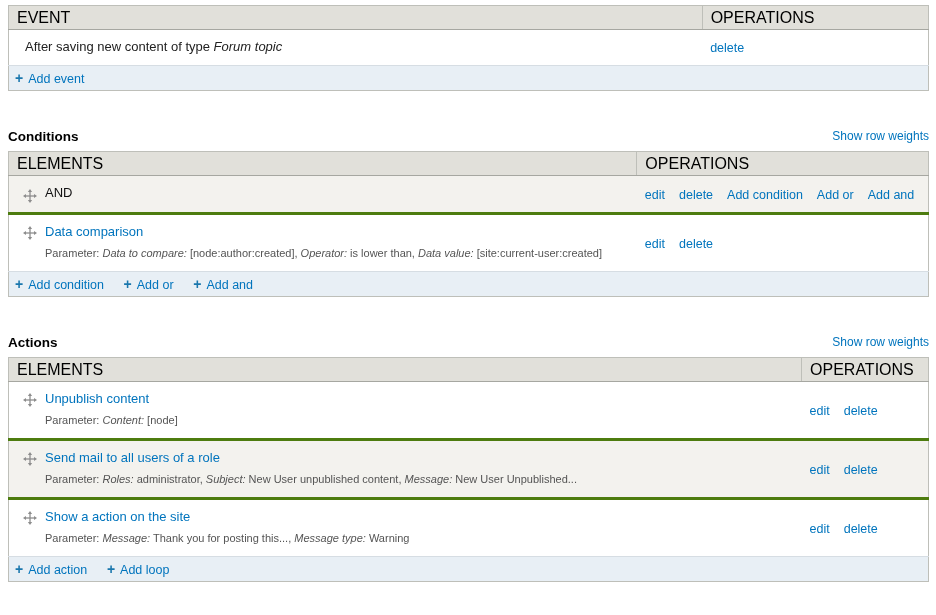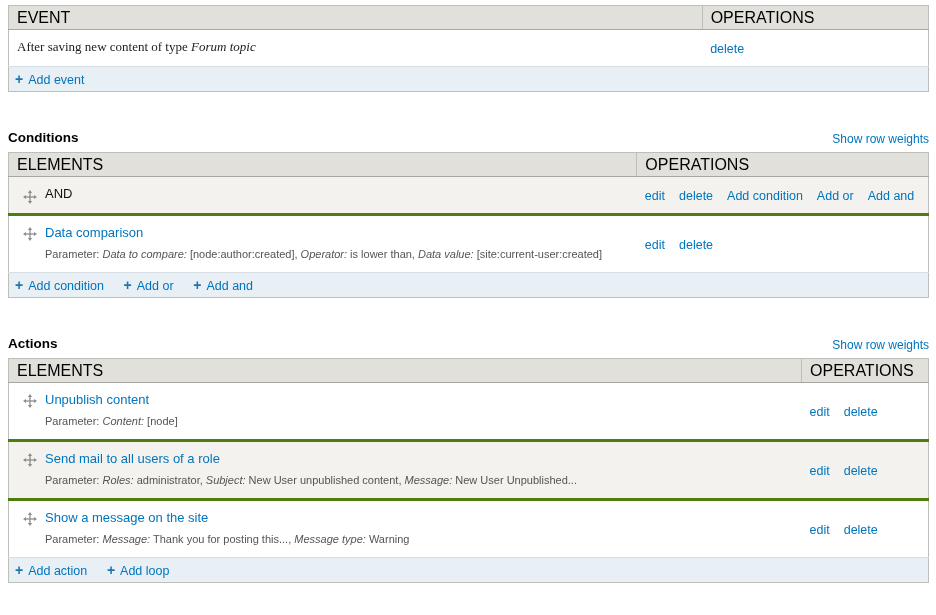--- a/index.html
+++ b/index.html
@@ -27,21 +27,21 @@
     text-align: left;
     text-transform: uppercase;
     padding: 5px 8px;
     line-height: 13px;
     border-bottom: 1px solid #a6a7a1;
   }
   table.rules-table th.ops-col { border-left: 1px solid #bebfb9; }
 
   td { vertical-align: middle; font-size: 13px; }
   td.el-cell { padding: 9px 8px 11px 36px; position: relative; }
-  td.el-cell.no-indent { padding-left: 8px; font-family: Liberation Serif, serif; }
+  td.el-cell.no-indent { padding-left: 16px; }
   td.ops-cell { padding: 9px 8px; white-space: nowrap; }
   td.ops-cell a { font-size: 12.5px; margin-right: 14px; margin-top: 28px; }
   td.ops-cell a:last-child { margin-right: 0; }
 
   tr.row-even td { background: #f3f2ee; }
   tr.body-row td { border-bottom: 1px solid #ececе6; }
   tr.body-row + tr.body-row td { border-top: 3px solid #4d7c0f; }
 
   .drag-handle {
     position: absolute;
@@ -71,21 +71,20 @@
   .add-link .plus {
     color: #1a77ad;
     font-weight: bold;
     font-size: 14px;
     margin-right: 5px;
   }
 
   .section-head {
     display: flex;
     justify-content: space-between;
-    align-items: flex-end;
     margin: 38px 0 6px 0;
   }
   .section-head h2 { font-size: 13.5px; color: #000; font-weight: bold; line-height: 16px; }
   .section-head a.srw { font-size: 12px; }
 
   em.inline-italic { font-style: italic; }
 
   
   table.event-table col.c-el { width: 75.4%; }
   table.cond-table  col.c-el { width: 68.3%; }
@@ -222,21 +221,21 @@
       </td>
       <td class="ops-cell">
         <a>edit</a><a>delete</a>
       </td>
     </tr>
     <tr class="body-row">
       <td class="el-cell">
         <span class="drag-handle"><svg width="14" height="14" viewBox="0 0 13.2 13.2">
               <use href="#move-glyph"></use>
             </svg></span>
-        <a class="el-title">Show a message on the site</a>
+        <a class="el-title">Show a action on the site</a>
         <div class="param"><span>Parameter: </span><em>Message:</em><span> Thank you for posting this..., </span><em>Message type:</em><span> Warning</span></div>
       </td>
       <td class="ops-cell">
         <a>edit</a><a>delete</a>
       </td>
     </tr>
     <tr class="add-row">
       <td colspan="2">
         <a class="add-link"><span class="plus">+</span><span>Add action</span></a>
         <a class="add-link"><span class="plus">+</span><span>Add loop</span></a>

